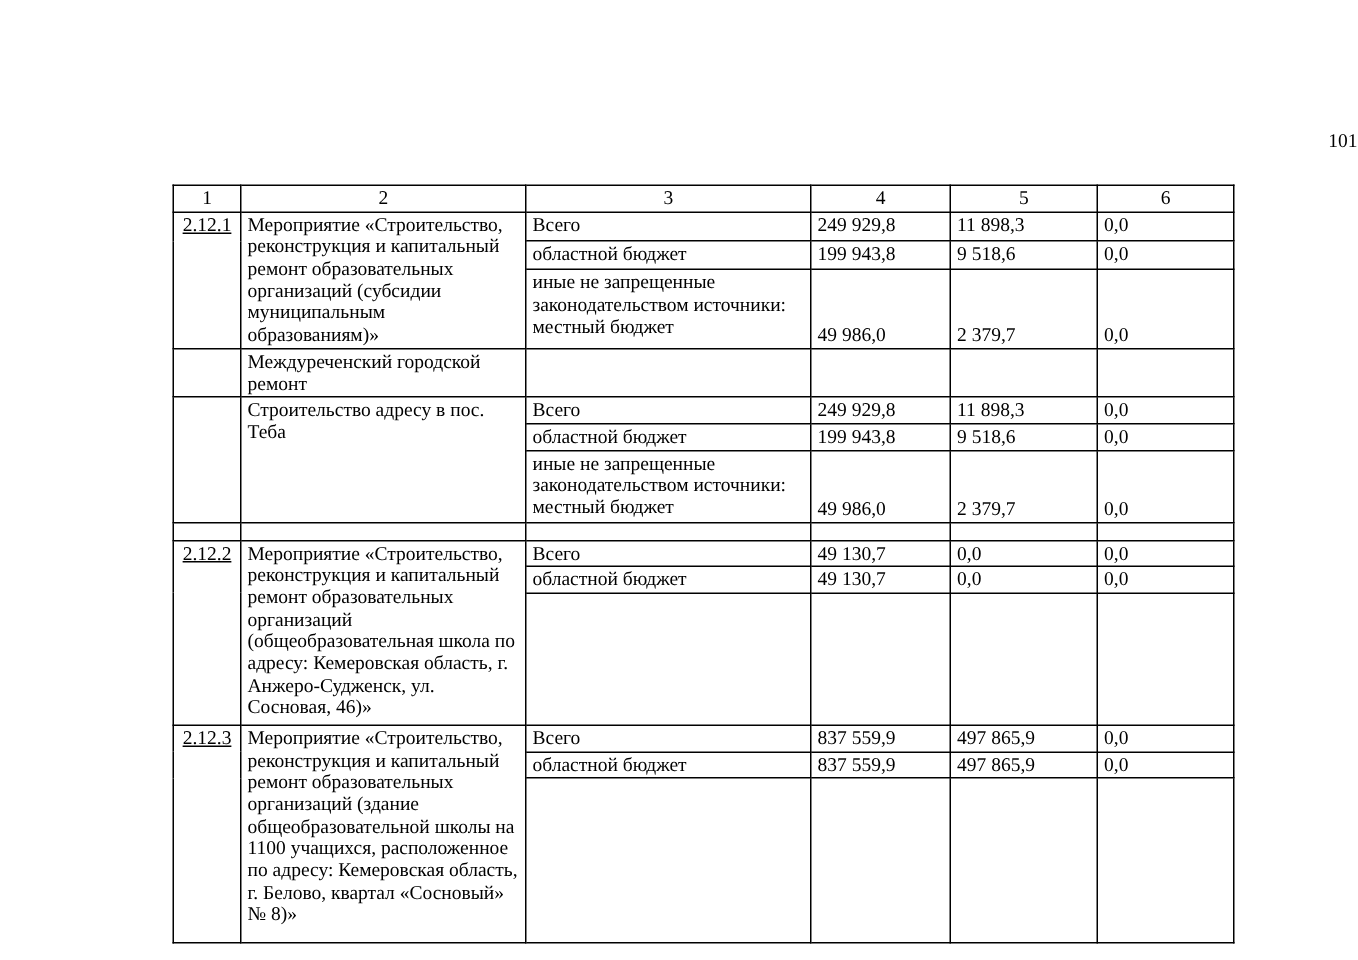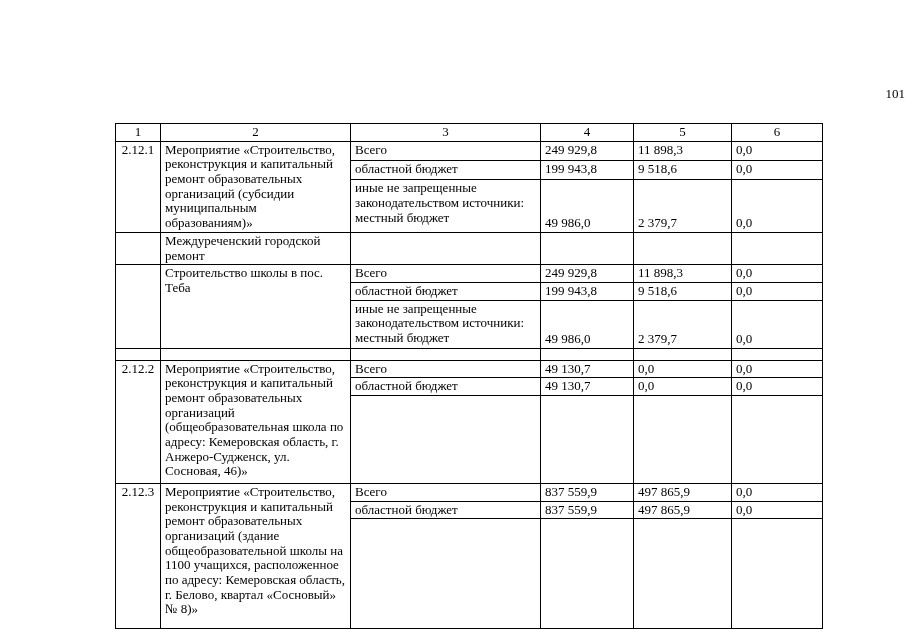--- a/index.html
+++ b/index.html
@@ -36,21 +36,21 @@
     line-height: 1.13;
   }
   .doc-table td, .doc-table th {
     border: 1px solid #000000;
     padding: 1px 4px;
     vertical-align: top;
     font-weight: normal;
     overflow: hidden;
   }
   .doc-table th { text-align: center; }
-  .cell-num-id { text-align: center; }
+  .cell-num-id { text-align: center; text-decoration: underline; }
   .num { white-space: nowrap; }
   .vbottom { vertical-align: bottom !important; margin-left: 36px; }
   tr.h17 { height: 17px; }
   tr.h48 { height: 48px; }
   tr.h32 { height: 32px; }
   tr.h12 { height: 12px; }
   tr.h88 { height: 88px; }
   tr.h110 { height: 110px; }
 </style>
 </head>
@@ -105,21 +105,21 @@
       <td></td>
       <td>Междуреченский городской ремонт</td>
       <td></td>
       <td></td>
       <td></td>
       <td></td>
     </tr>
 
     <tr class="h17">
       <td rowspan="3"></td>
-      <td rowspan="3">Строительство школы в пос. Теба</td>
+      <td rowspan="3">Строительство адресу в пос. Теба</td>
       <td>Всего</td>
       <td class="num">249 929,8</td>
       <td class="num">11 898,3</td>
       <td class="num">0,0</td>
     </tr>
     <tr class="h17">
       <td>областной бюджет</td>
       <td class="num">199 943,8</td>
       <td class="num">9 518,6</td>
       <td class="num">0,0</td>

